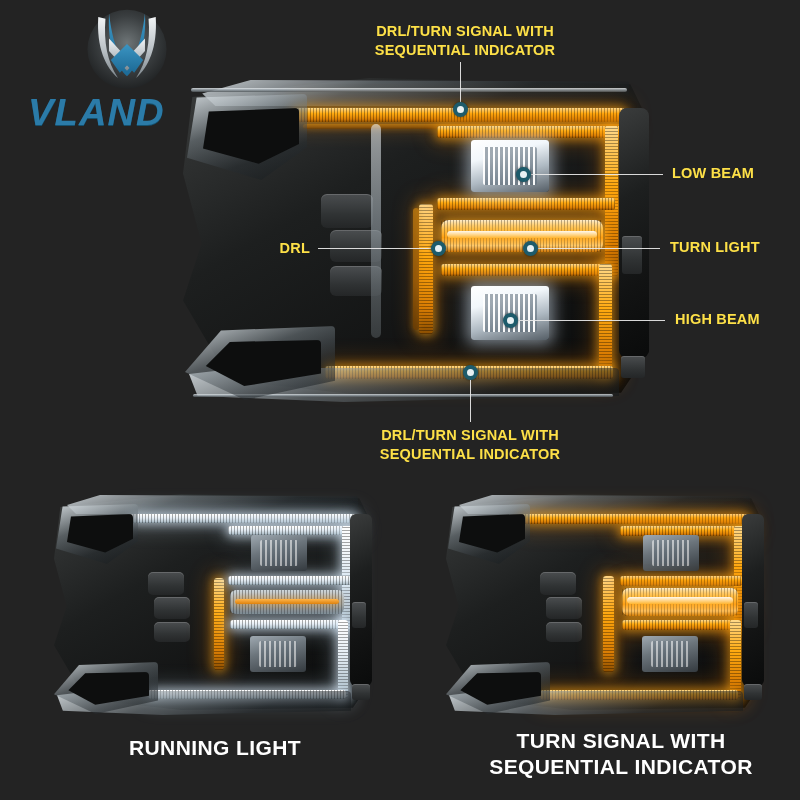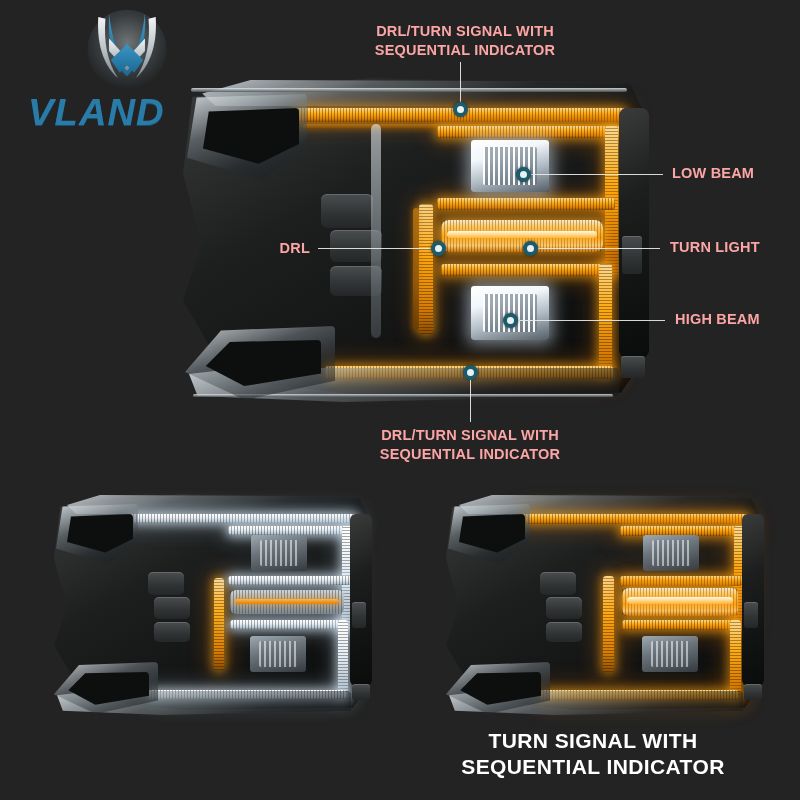--- a/index.html
+++ b/index.html
@@ -107,21 +107,21 @@
     position:absolute;width:15px;height:15px;border-radius:50%;
     background:#e8f1f4;border:4px solid #1d5b6b;
     box-sizing:border-box;
     box-shadow:0 0 3px rgba(0,0,0,.6);
   }
 
   
   .callout{
     position:absolute;
     font-size:14.5px;line-height:19px;font-weight:600;
-    color:#fca5a5;letter-spacing:.2px;white-space:pre-line;
+    color:#fde047;letter-spacing:.2px;white-space:pre-line;
   }
   .callout.right{text-align:left;}
   .callout.left{text-align:right;}
   .callout.center{text-align:center;}
 
   
   .caption{
     position:absolute;text-align:center;
     font-size:21px;line-height:26px;font-weight:600;
     color:#ffffff;letter-spacing:.4px;white-space:pre-line;
@@ -333,20 +333,21 @@
     <div class="grey-blk" style="left:304px;top:198px;width:18px;height:16px;border-radius:3px;"></div>
 
     <div class="lens" style="left:9px;top:205px;width:294px;height:24px;
          clip-path:polygon(0% 18%, 12% 0%, 100% 0%, 100% 82%, 36% 100%, 2% 82%);"></div>
     <div class="lens" style="left:6px;top:176px;width:104px;height:52px;
          clip-path:polygon(0% 62%, 24% 6%, 100% 0%, 100% 74%, 40% 100%);"></div>
     <div class="dark" style="left:17px;top:186px;width:84px;height:34px;
          clip-path:polygon(4% 54%, 24% 4%, 100% 0%, 100% 70%, 36% 96%);"></div>
   </div>
 
+  <div class="caption" style="left:45px;top:735px;width:340px;">RUNNING LIGHT</div>
 
   <div class="hl" style="left:440px;top:486px;width:330px;height:232px;">
     <div class="shell" style="left:6px;top:8px;width:318px;height:216px;
          clip-path:polygon(2% 6%, 40% 0%, 96% 2%, 100% 14%, 100% 86%, 94% 99%, 40% 100%, 10% 95%, 0% 70%, 4% 52%, 0% 30%);"></div>
 
     <div class="lens" style="left:10px;top:9px;width:300px;height:19px;
          clip-path:polygon(3% 52%, 14% 0%, 100% 6%, 100% 100%, 6% 100%);"></div>
 
     <div class="led amber" style="left:82px;top:28px;width:226px;height:10px;">
         <span class="ribs"></span>
@@ -405,16 +406,16 @@
     <div class="grey-blk" style="left:304px;top:198px;width:18px;height:16px;border-radius:3px;"></div>
 
     <div class="lens" style="left:9px;top:205px;width:294px;height:24px;
          clip-path:polygon(0% 18%, 12% 0%, 100% 0%, 100% 82%, 36% 100%, 2% 82%);"></div>
     <div class="lens" style="left:6px;top:176px;width:104px;height:52px;
          clip-path:polygon(0% 62%, 24% 6%, 100% 0%, 100% 74%, 40% 100%);"></div>
     <div class="dark" style="left:17px;top:186px;width:84px;height:34px;
          clip-path:polygon(4% 54%, 24% 4%, 100% 0%, 100% 70%, 36% 96%);"></div>
   </div>
 
-  <div class="caption" style="left:418px;top:728px;width:350px;">TURN SIGNAL WITH
+  <div class="caption" style="left:446px;top:728px;width:350px;">TURN SIGNAL WITH
 SEQUENTIAL INDICATOR</div>
 
 </div>
 
 </body></html>

